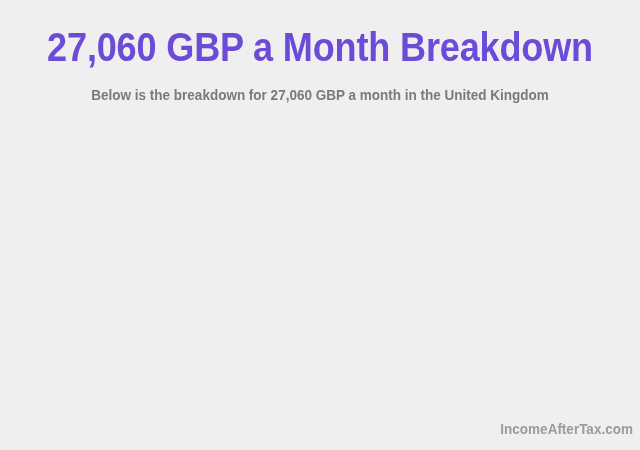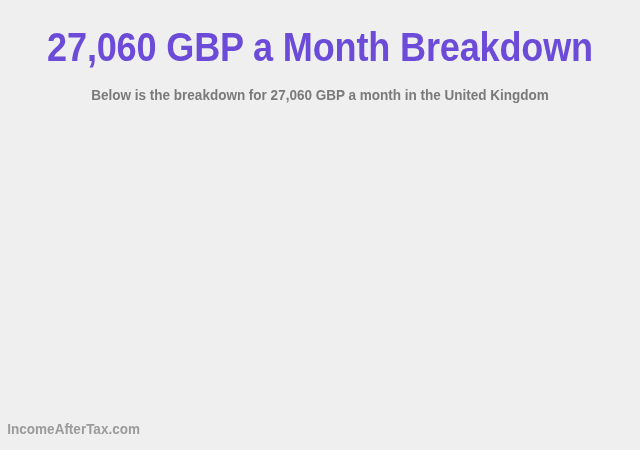--- a/index.html
+++ b/index.html
@@ -68,21 +68,21 @@
     left: 0;
     width: 640px;
     height: 295px;
     background: transparent;
   }
   .site-footer {
     position: absolute;
     top: 420px;
     left: 0;
     width: 640px;
-    text-align: left;
+    text-align: right;
   }
   .footer-brand {
     display: inline-block;
     font-family: "Liberation Sans Narrow", "Liberation Sans", sans-serif;
     font-size: 15px;
     line-height: 18px;
     font-weight: bold;
     color: #9b9b9b;
     transform: scaleX(0.9);
     transform-origin: center center;

